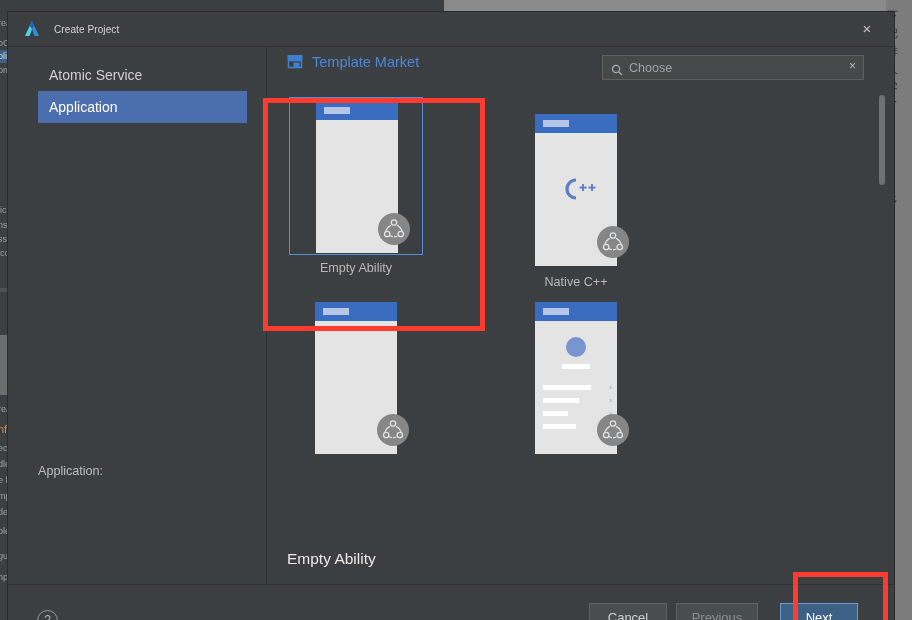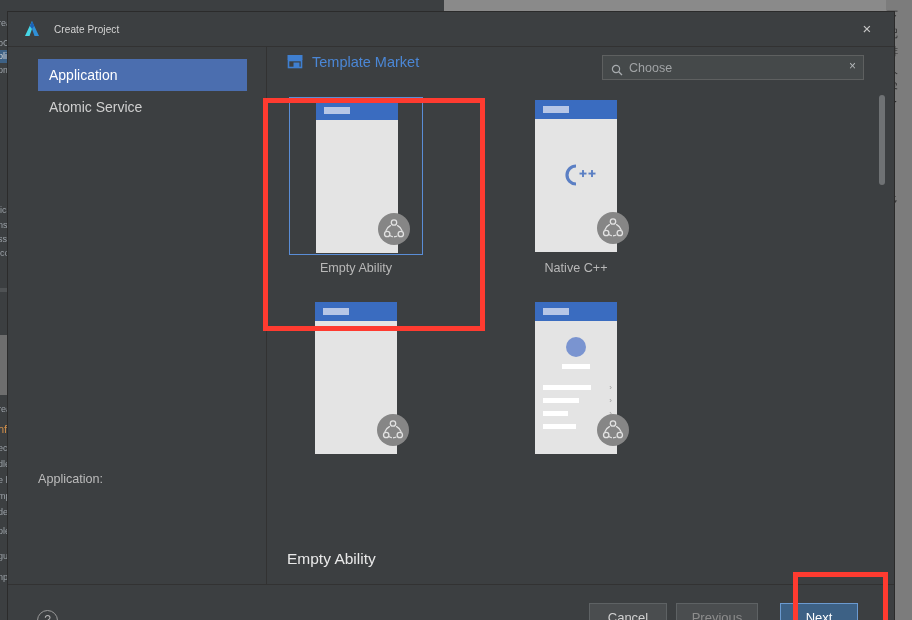--- a/index.html
+++ b/index.html
@@ -107,21 +107,21 @@
     cursor: pointer;
   }
   .cat-item.selected {
     background: #4b6eaf; color: #ffffff;
   }
   .desc {
     position: absolute; left: 30px; bottom: 78px;
     width: 205px;
     color: #bcbcbc; font-size: 12.6px; line-height: 21px;
   }
-  .desc .dtitle { margin-bottom: 16px; }
+  .desc .dtitle { margin-bottom: 24px; }
 
   .right-pane {
     position: relative; flex: 1; background: #3c3f41;
     overflow: hidden;
   }
   .market-head {
     position: absolute; left: 20px; top: 7px;
     display: flex; align-items: flex-start;
   }
   .shop-icon { width: 16px; height: 15px; position: relative; margin-right: 9px; }
@@ -305,22 +305,22 @@
       </div>
       <div class="title-text">Create Project</div>
       <div class="close-x">×</div>
     </div>
 
     <div class="content">
 
       <div class="left-pane">
 
         <div class="cat-list">
+          <div class="cat-item">Atomic Service</div>
           <div class="cat-item selected">Application</div>
-          <div class="cat-item">Atomic Service</div>
         </div>
 
         <div class="desc">
           <div class="dtitle">Application:</div>
         </div>
       </div>
 
       <div class="right-pane">
 
         <div class="market-head">
@@ -361,21 +361,21 @@
                     <path d="M12.4 12.6 A8.6 8.6 0 0 0 8.0 17.6" fill="none" stroke="#e2e2e2" stroke-width="1.3" stroke-linecap="round"></path>
                     <path d="M19.6 12.6 A8.6 8.6 0 0 1 24.0 17.6" fill="none" stroke="#e2e2e2" stroke-width="1.3" stroke-linecap="round"></path>
                     <path d="M12.3 22.8 A7.6 7.6 0 0 0 19.7 22.8" fill="none" stroke="#e2e2e2" stroke-width="1.3" stroke-linecap="round" stroke-dasharray="2.2 2.2"></path>
                   </svg>
                 </div>
               </div>
             </div>
             <div class="card-label">Empty Ability</div>
           </div>
 
-          <div class="card" style="left:242px; top:10px;">
+          <div class="card" style="left:242px; top:24px;">
             <div class="card-inner">
               <div class="phone">
                 <div class="phone-head">
                   <div class="phone-pill"></div>
                 </div>
                 <div class="cpp-logo">
                   <svg width="44" height="26" viewBox="0 0 44 26">
                     <path d="M22 4 A9 9 0 1 0 22 22" fill="none" stroke="#5b7fc4" stroke-width="3.2"></path>
                     <g fill="#5b7fc4">
                       <rect x="25.5" y="10.6" width="7" height="1.9"></rect>

